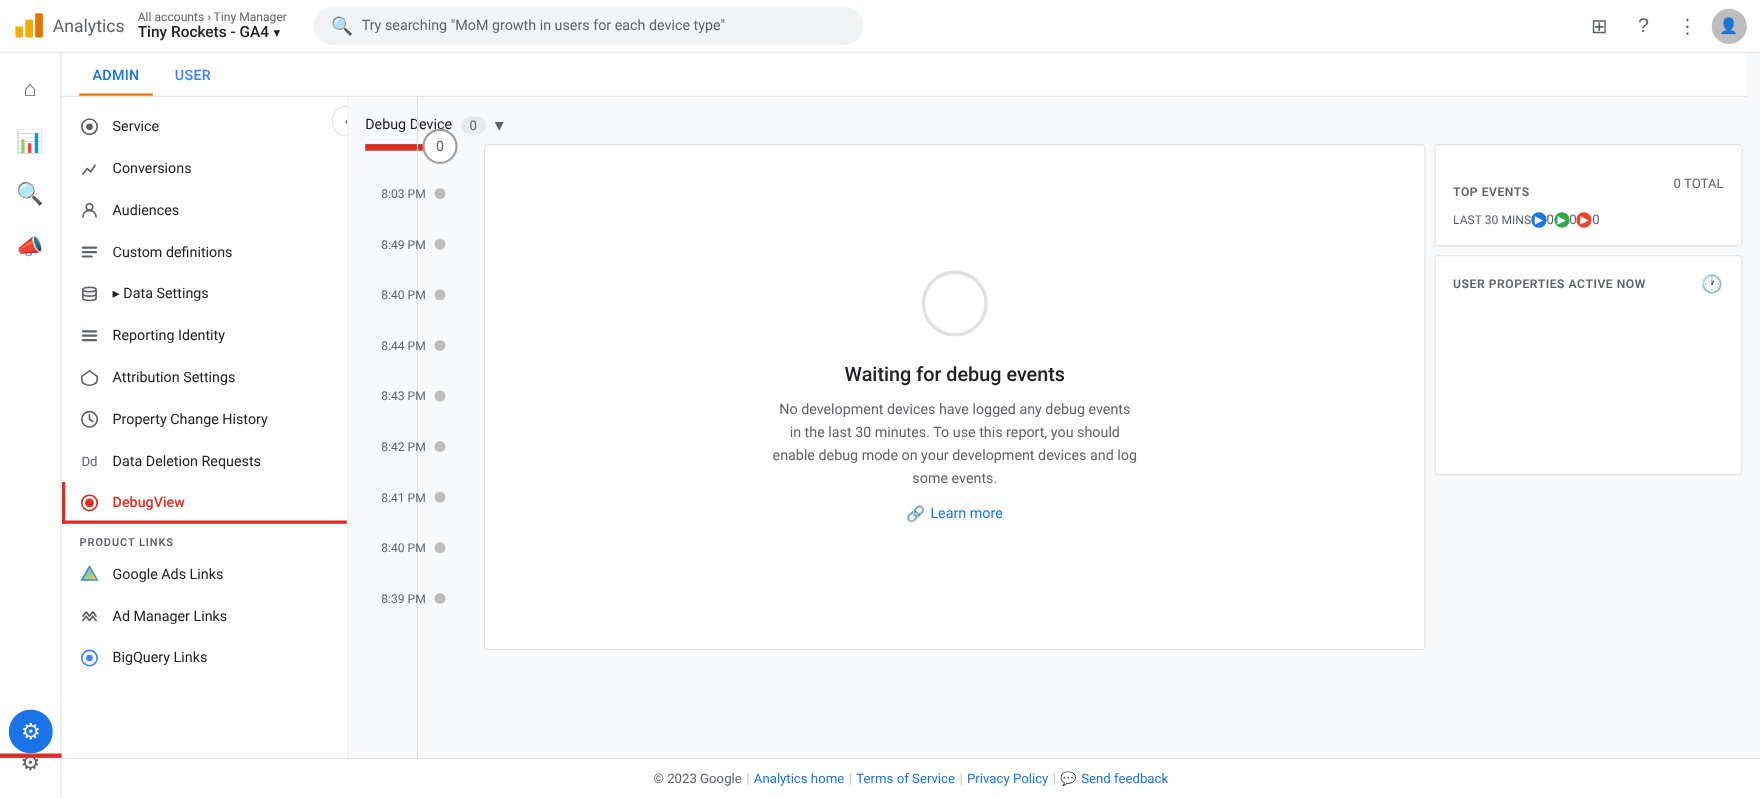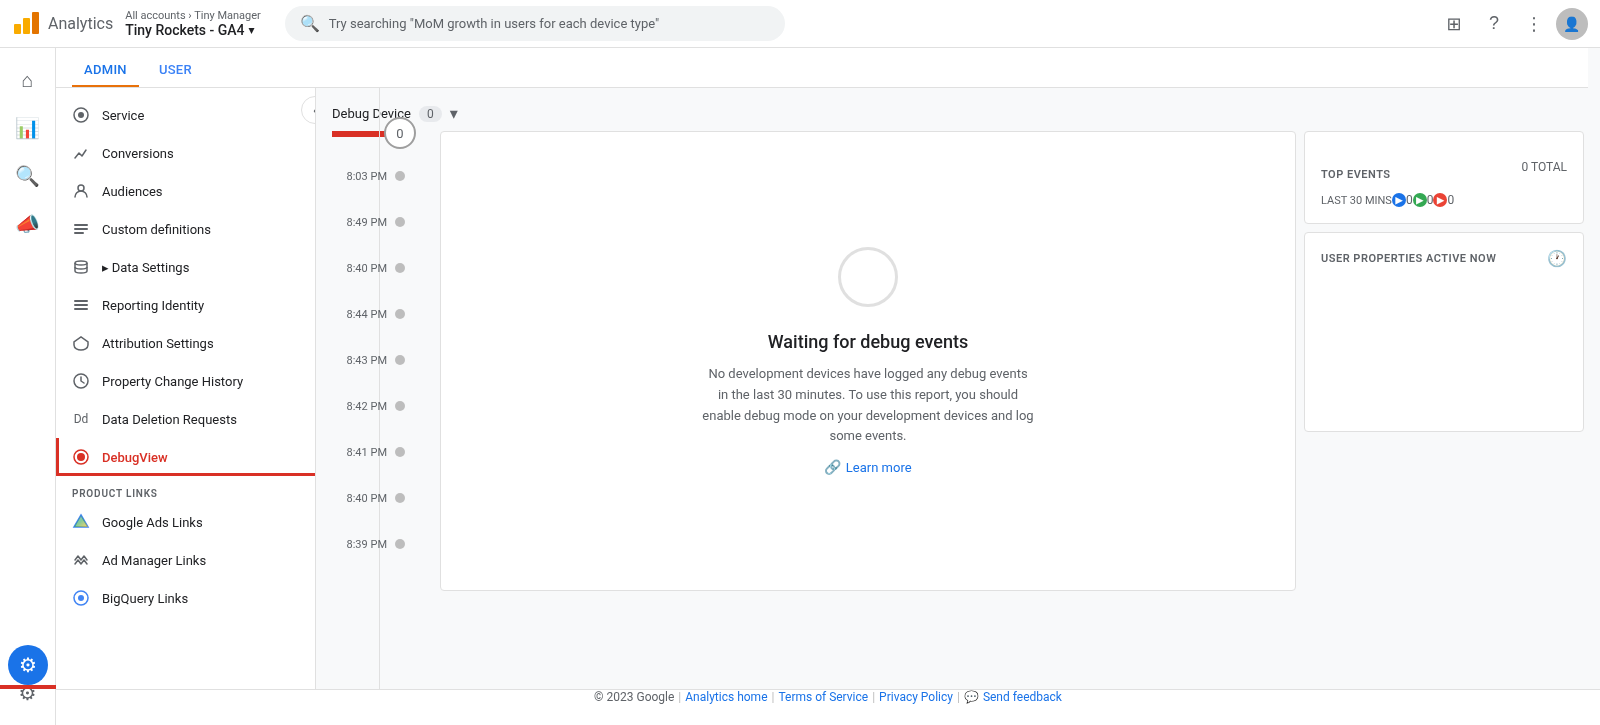--- a/index.html
+++ b/index.html
@@ -154,21 +154,21 @@
     .event-count { font-size: 12px; color: #5f6368; }
     .last-label { font-size: 11px; color: #5f6368; }
     .user-props-header { display: flex; justify-content: space-between; align-items: center; gap: 16px; }
     .user-props-title { font-size: 11px; font-weight: 600; color: #5f6368; letter-spacing: 0.5px; text-transform: uppercase; }
     .history-icon { font-size: 16px; color: #5f6368; cursor: pointer; }
 
     
     .footer {
       position: fixed; bottom: 0; left: 56px; right: 0; height: 36px;
       background: #fff; border-top: 1px solid #e0e0e0;
-      display: flex; align-items: flex-start; justify-content: center;
+      display: flex; align-items: center; justify-content: center;
       font-size: 12px; color: #5f6368; gap: 4px; z-index: 80;
     }
     .footer a { color: #1a73e8; text-decoration: none; }
     .footer-divider { color: #bdbdbd; }
 
     
     .settings-fab {
       position: fixed; bottom: 40px; left: 8px; width: 40px; height: 40px;
       border-radius: 50%; background: #1a73e8; color: #fff;
       display: flex; align-items: center; justify-content: center;

